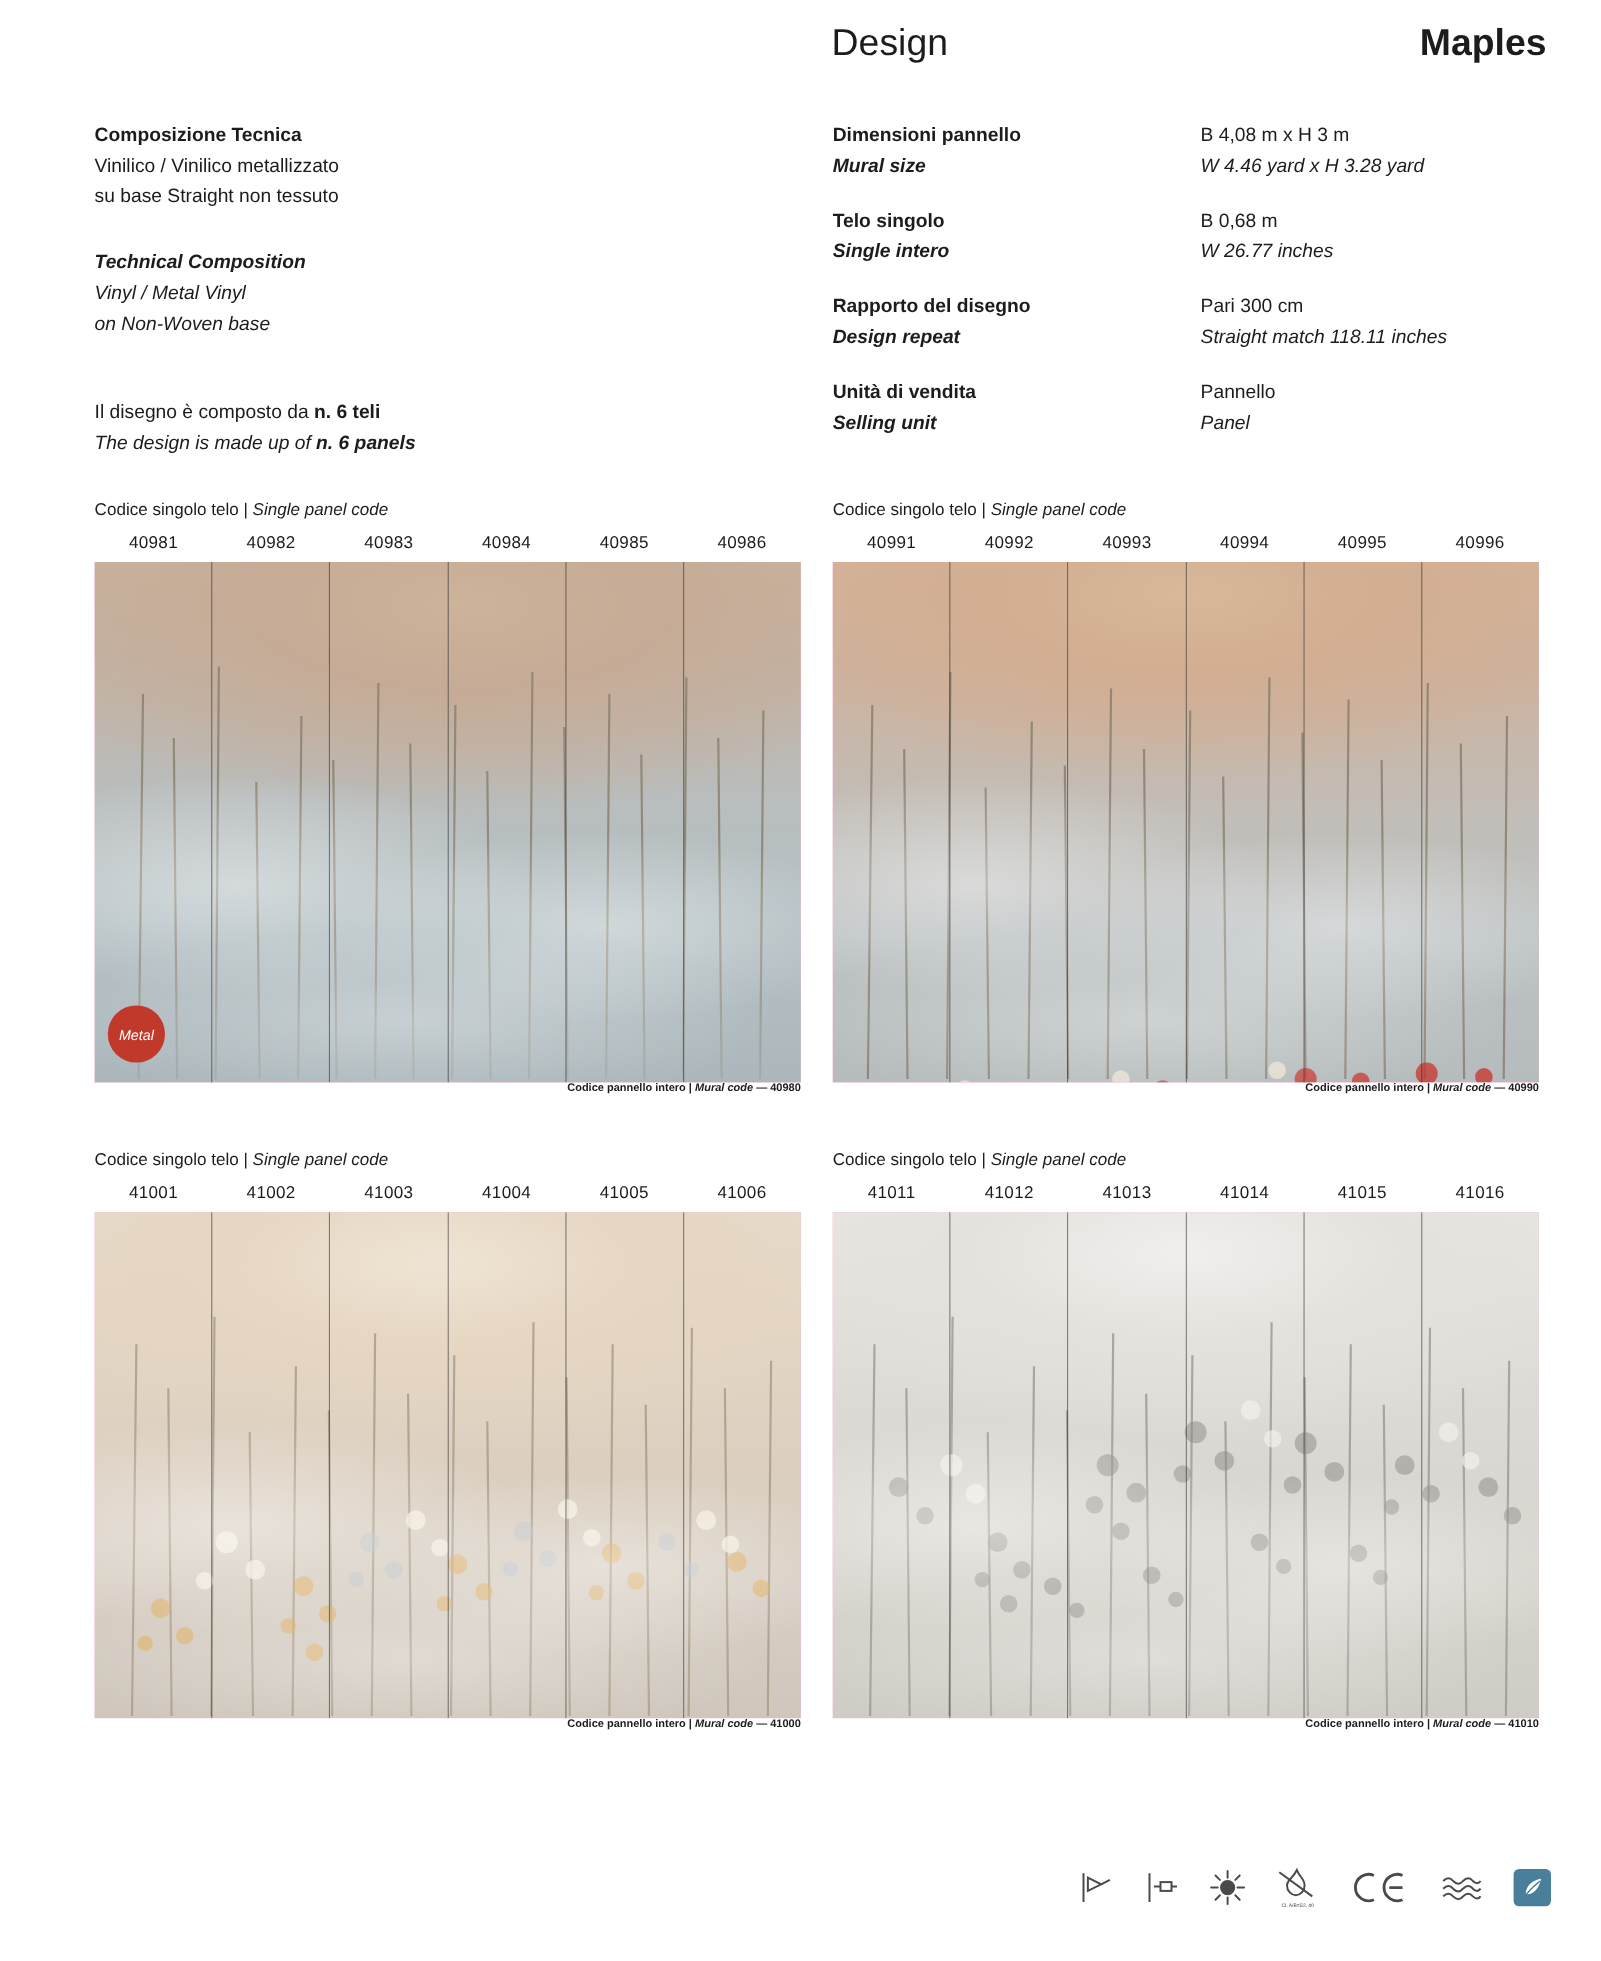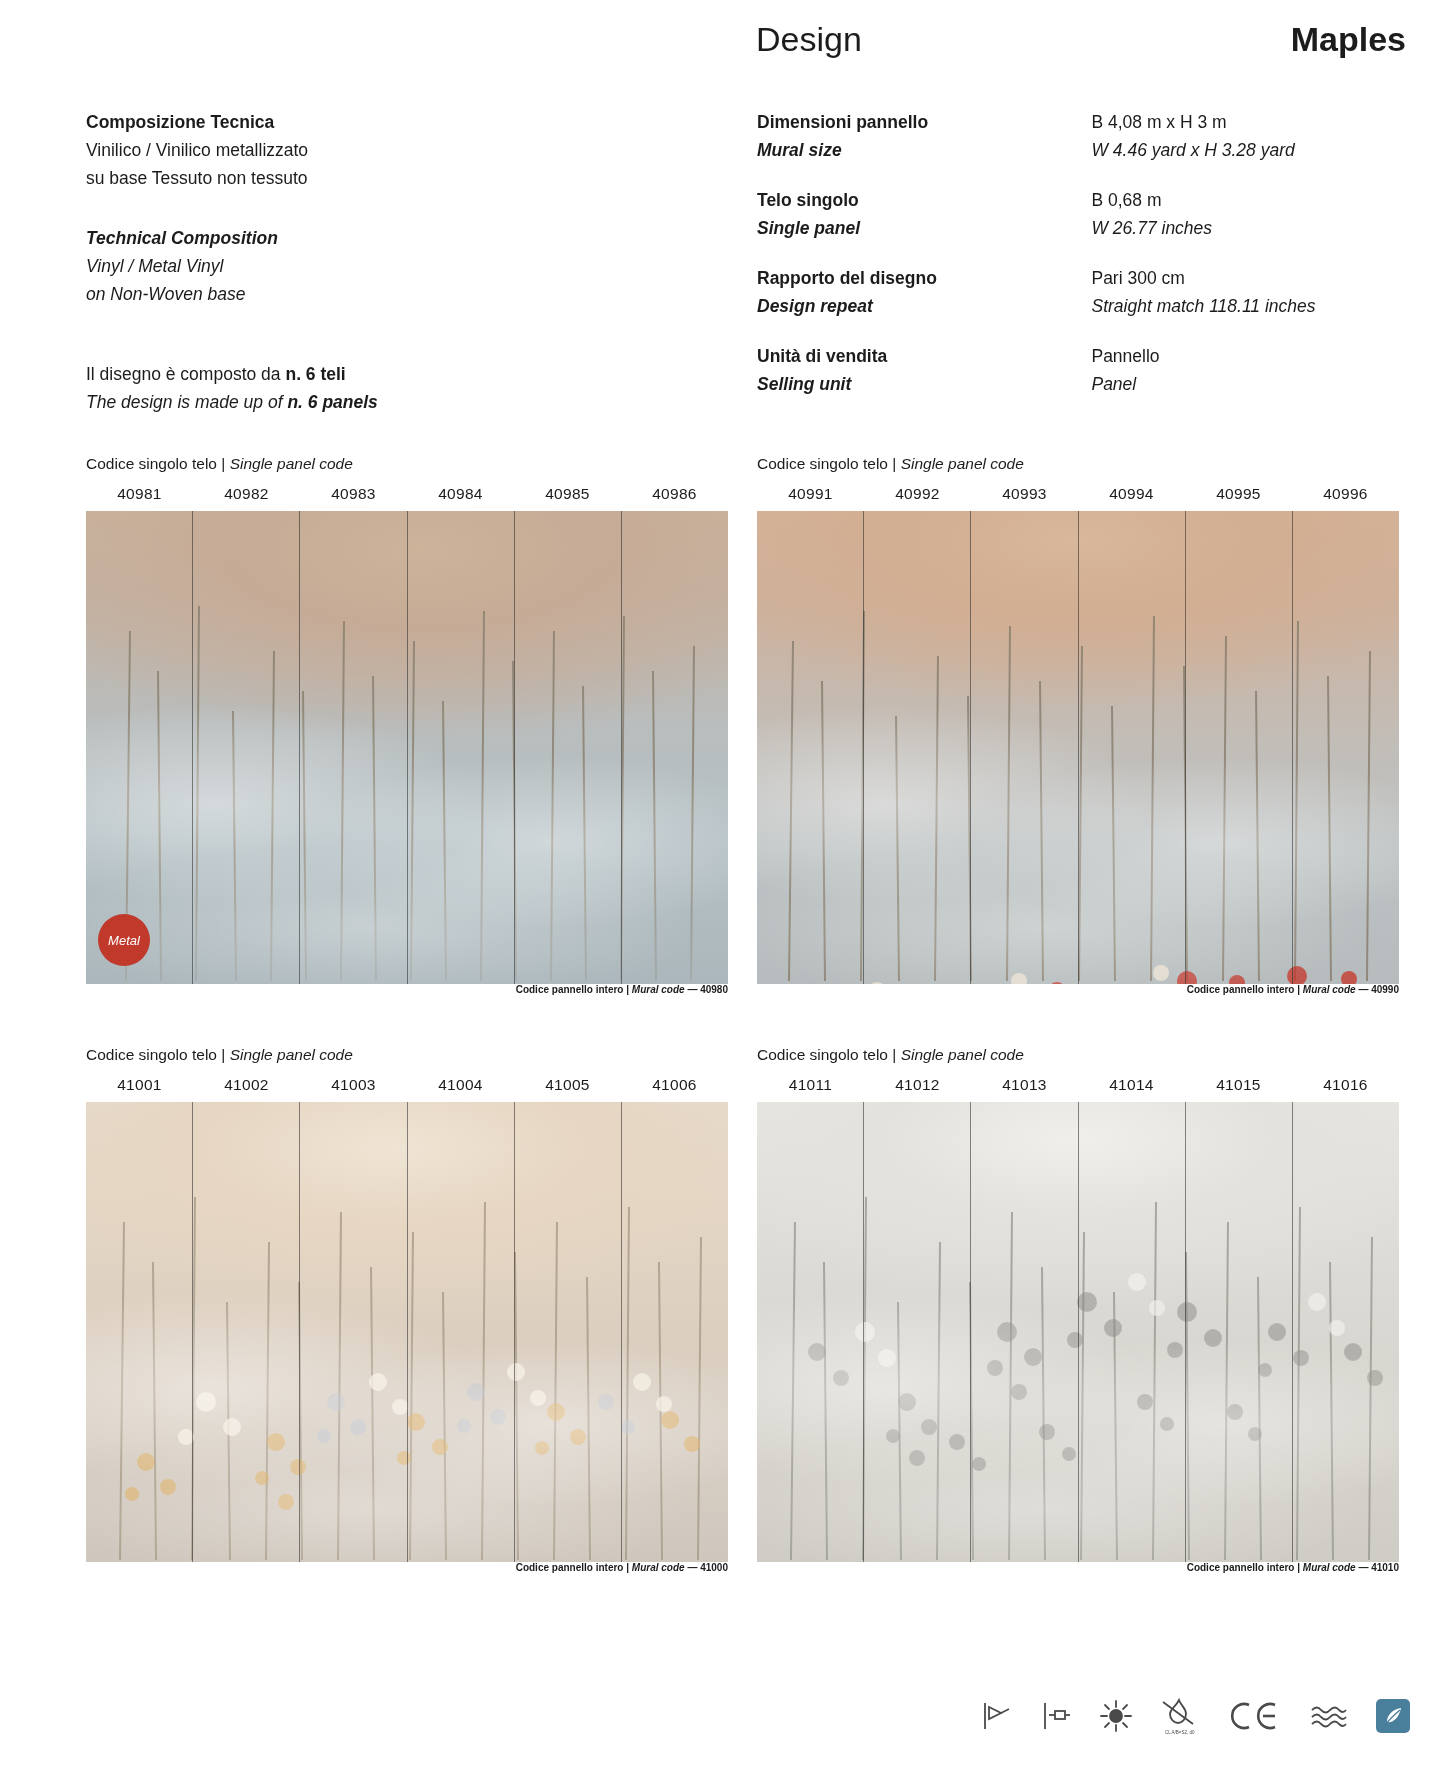--- a/index.html
+++ b/index.html
@@ -215,21 +215,21 @@
   <div class="header">
     <div class="title-mid">Design</div>
     <div class="title-right">Maples</div>
   </div>
 
   <div class="spec-col-left comp-block">
     <div class="spec-row">
       <span class="spec-label"><span class="bd">Composizione Tecnica</span></span>
       <span class="spec-value">
         <span>Vinilico / Vinilico metallizzato</span><br>
-        <span>su base Tessuto non tessuto</span>
+        <span>su base Straight non tessuto</span>
       </span>
     </div>
     <div class="comp-gap"></div>
     <div class="spec-row">
       <span class="spec-label"><span class="it">Technical Composition</span></span>
       <span class="spec-value">
         <span class="it">Vinyl / Metal Vinyl</span><br>
         <span class="it">on Non-Woven base</span>
       </span>
     </div>
@@ -244,21 +244,21 @@
       </span>
       <span class="spec-value">
         <span>B 4,08 m x H 3 m</span><br>
         <span class="it">W 4.46 yard x H 3.28 yard</span>
       </span>
     </div>
 
     <div class="spec-row" style="margin-bottom:22px;">
       <span class="spec-label">
         <span class="bd">Telo singolo</span><br>
-        <span class="it">Single panel</span>
+        <span class="it">Single intero</span>
       </span>
       <span class="spec-value">
         <span>B 0,68 m</span><br>
         <span class="it">W 26.77 inches</span>
       </span>
     </div>
 
     <div class="spec-row" style="margin-bottom:22px;">
       <span class="spec-label">
         <span class="bd">Rapporto del disegno</span><br>

